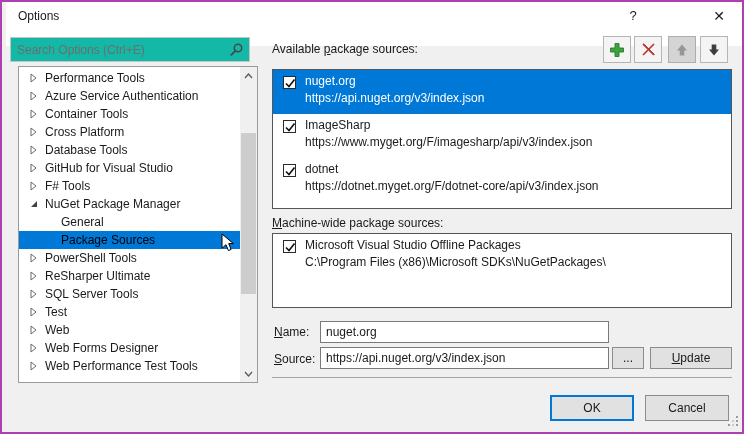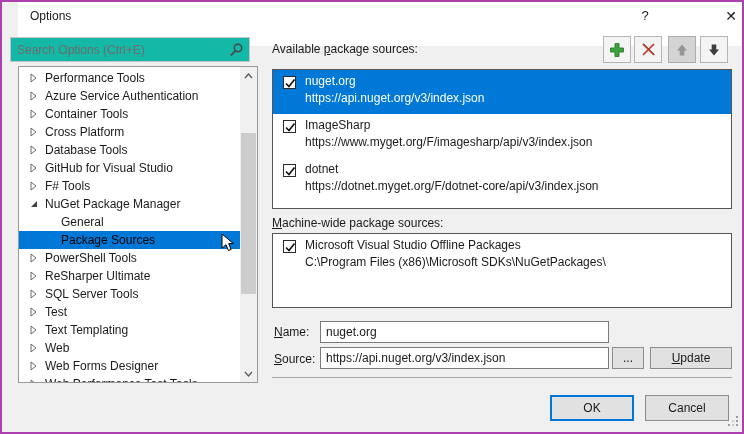--- a/index.html
+++ b/index.html
@@ -1,19 +1,19 @@
 <!DOCTYPE html>
 <html><head>
 <meta charset="utf-8">
 <style>
   html,body{margin:0;padding:0;background:#fff;}
   .dialog{position:relative;width:744px;height:434px;box-sizing:border-box;
     border:2px solid #AE3FAE;background:#F0F0F0;overflow:hidden;
     font-family:"Liberation Sans",sans-serif;font-size:12px;color:#1a1a1a;}
-  .titlebar{position:absolute;top:0;left:16px;right:0;height:44px;background:#FFFFFF;}
+  .titlebar{position:absolute;top:0;left:4px;right:0;height:44px;background:#FFFFFF;}
   .title{position:absolute;left:12px;top:7px;}
   .cap-btn{position:absolute;top:4px;width:26px;height:20px;text-align:center;line-height:20px;
     font-size:14px;color:#1a1a1a;cursor:default;}
   .help{left:614px;font-size:13px;}
   .close{left:700px;}
 
   
   .search{position:absolute;left:8px;top:35px;width:240px;height:25px;box-sizing:border-box;
     background:#14b8a6;border:1px solid #C4C4C4;}
   .search input{position:absolute;left:0;top:0;width:214px;height:23px;border:none;outline:none;
@@ -195,28 +195,20 @@
             </svg>
           </span>
           <span>Test</span>
         </div>
       <div class="trow">
           <span class="exp">
             <svg width="10" height="10">
               <path d="M2 1 L7 5 L2 9 Z" fill="#fff" stroke="#6B6B6B"></path>
             </svg>
           </span>
-          <span>Text Templating</span>
-        </div>
-      <div class="trow">
-          <span class="exp">
-            <svg width="10" height="10">
-              <path d="M2 1 L7 5 L2 9 Z" fill="#fff" stroke="#6B6B6B"></path>
-            </svg>
-          </span>
           <span>Web</span>
         </div>
       <div class="trow">
           <span class="exp">
             <svg width="10" height="10">
               <path d="M2 1 L7 5 L2 9 Z" fill="#fff" stroke="#6B6B6B"></path>
             </svg>
           </span>
           <span>Web Forms Designer</span>
         </div>

